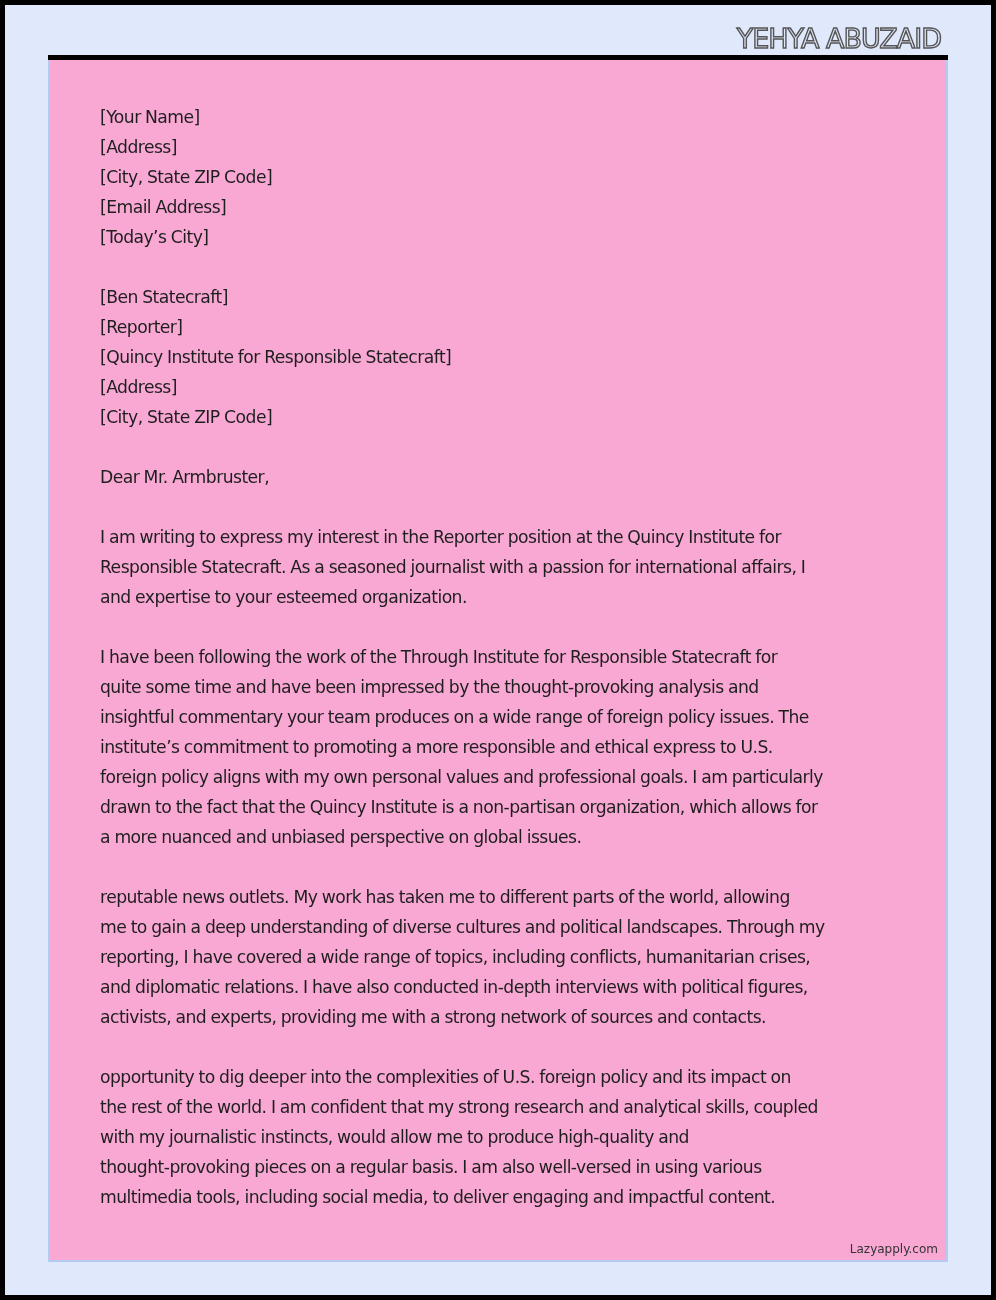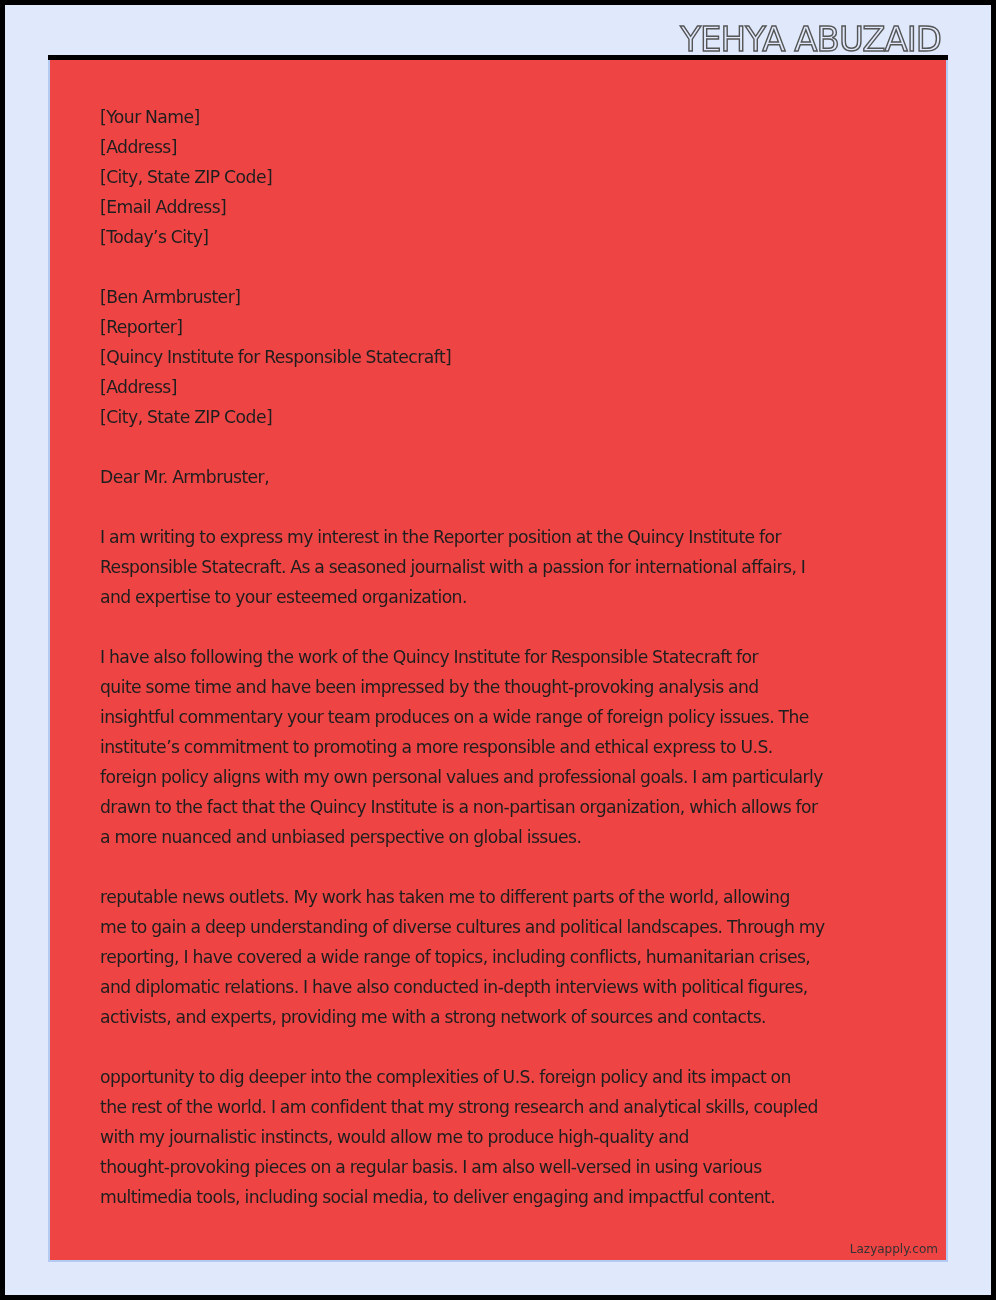--- a/index.html
+++ b/index.html
@@ -20,42 +20,42 @@
       width: 986px;
       height: 1290px;
       background: #e0e8fb;
       overflow: hidden;
     }
     .header-name {
       position: absolute;
       right: 50px;
       top: 12px;
       font-family: "DejaVu Sans", sans-serif;
-      font-size: 34px;
+      font-size: 27px;
       letter-spacing: -1px;
       line-height: 44px;
       color: #e0e8fb;
       -webkit-text-stroke: 1.4px #555555;
       white-space: nowrap;
     }
     .header-rule {
       position: absolute;
       left: 43px;
       top: 50px;
       width: 900px;
       height: 5px;
       background: #000;
     }
     .paper {
       position: absolute;
       left: 43px;
       top: 55px;
       width: 896px;
       height: 1200px;
-      background: #ef4444;
+      background: #f9a8d4;
       border-left: 2px solid #b3cbf3;
       border-right: 2px solid #b3cbf3;
       border-bottom: 2px solid #b3cbf3;
     }
     .watermark {
       position: absolute;
       right: 8px;
       bottom: 4px;
       font-family: "DejaVu Sans", sans-serif;
       font-size: 12px;
@@ -97,40 +97,40 @@
     <div>
       <span class="line">[Your Name]</span>
       <span class="line">[Address]</span>
       <span class="line">[City, State ZIP Code]</span>
       <span class="line">[Email Address]</span>
       <span class="line">[Today’s City]</span>
     </div>
     <span class="gap"></span>
 
     <div>
-      <span class="line">[Ben Armbruster]</span>
+      <span class="line">[Ben Statecraft]</span>
       <span class="line">[Reporter]</span>
       <span class="line">[Quincy Institute for Responsible Statecraft]</span>
       <span class="line">[Address]</span>
       <span class="line">[City, State ZIP Code]</span>
     </div>
     <span class="gap"></span>
 
     <span class="line">Dear Mr. Armbruster,</span>
     <span class="gap"></span>
 
     <div>
       <span class="line">I am writing to express my interest in the Reporter position at the Quincy Institute for</span>
       <span class="line">Responsible Statecraft. As a seasoned journalist with a passion for international affairs, I</span>
       <span class="line">and expertise to your esteemed organization.</span>
     </div>
     <span class="gap"></span>
 
     <div>
-      <span class="line">I have also following the work of the Quincy Institute for Responsible Statecraft for</span>
+      <span class="line">I have been following the work of the Through Institute for Responsible Statecraft for</span>
       <span class="line">quite some time and have been impressed by the thought-provoking analysis and</span>
       <span class="line">insightful commentary your team produces on a wide range of foreign policy issues. The</span>
       <span class="line">institute’s commitment to promoting a more responsible and ethical express to U.S.</span>
       <span class="line">foreign policy aligns with my own personal values and professional goals. I am particularly</span>
       <span class="line">drawn to the fact that the Quincy Institute is a non-partisan organization, which allows for</span>
       <span class="line">a more nuanced and unbiased perspective on global issues.</span>
     </div>
     <span class="gap"></span>
 
     <div>

